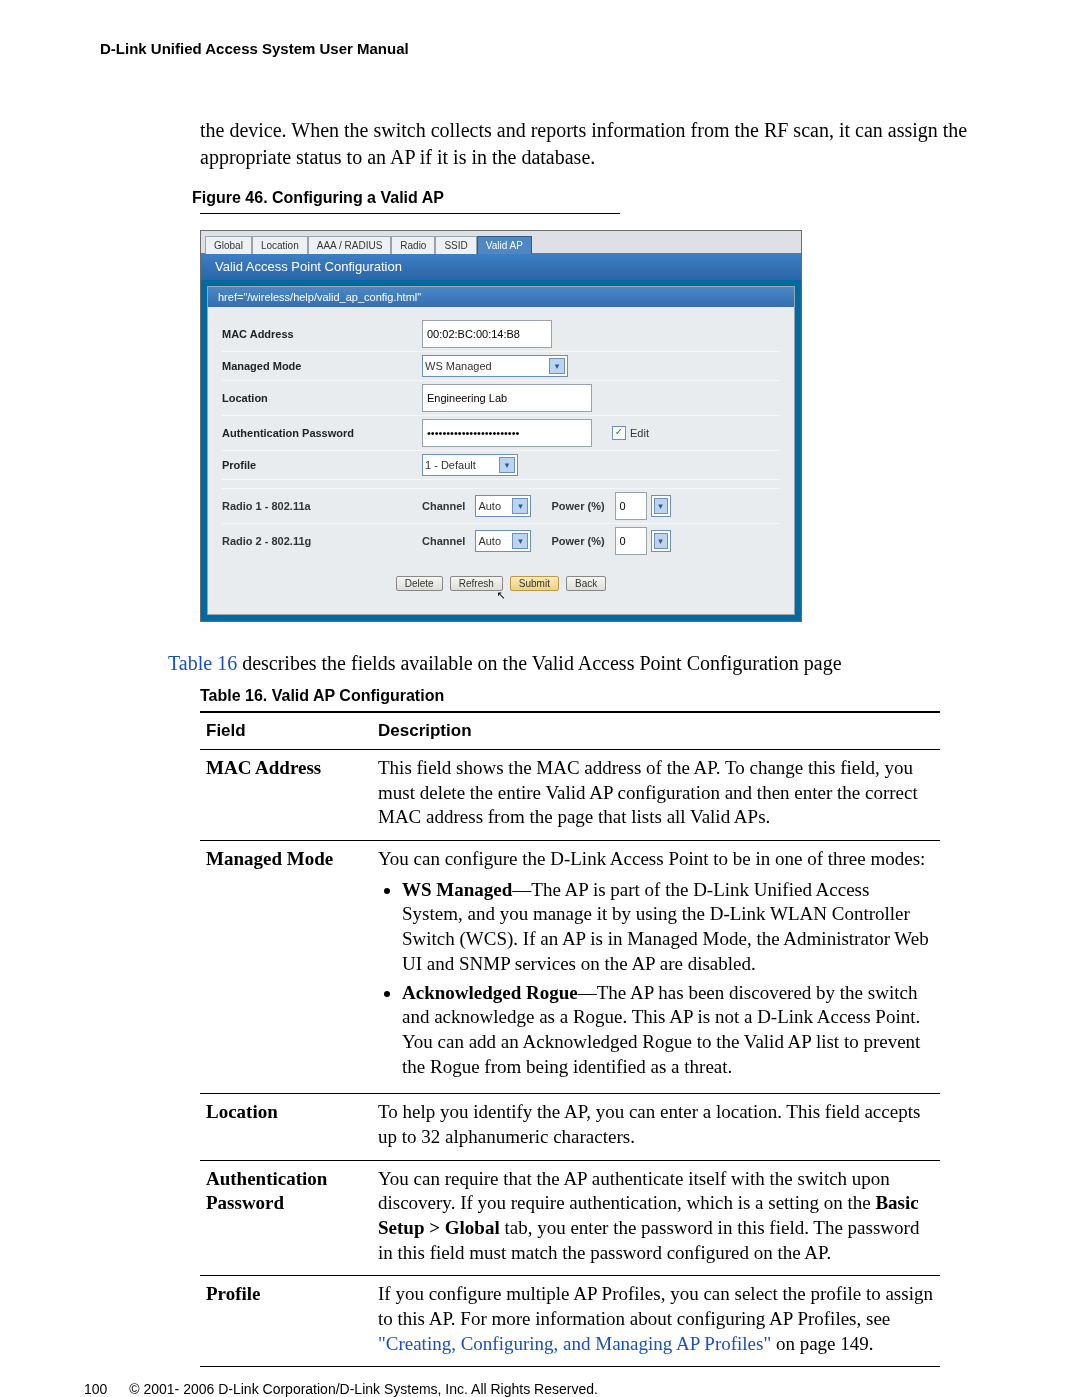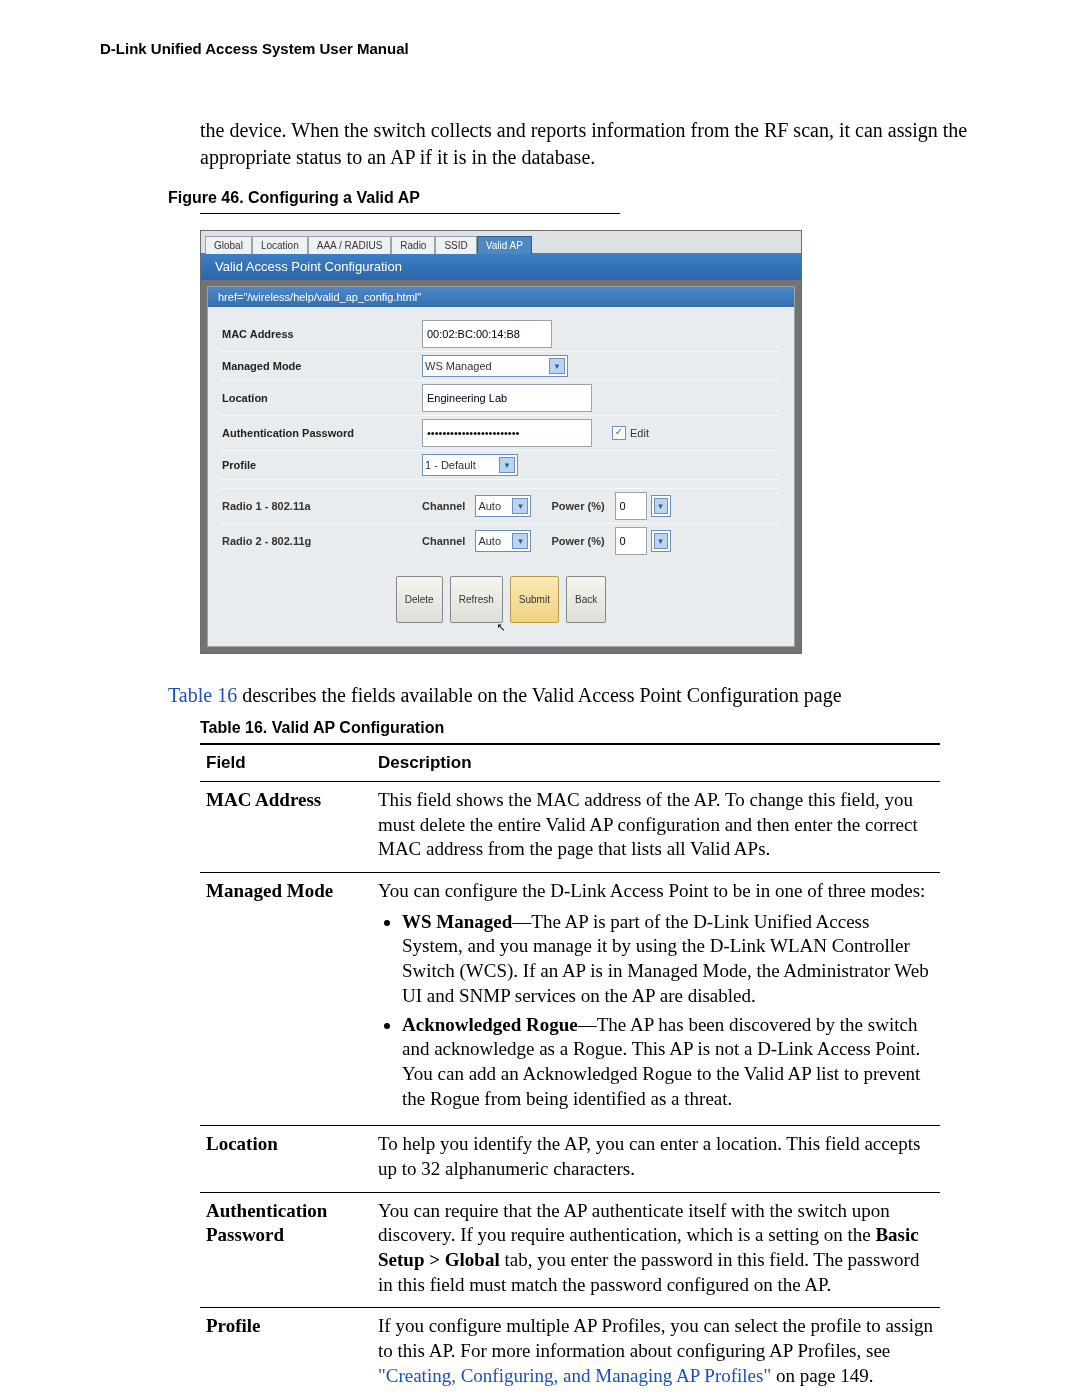--- a/index.html
+++ b/index.html
@@ -24,37 +24,37 @@
   }
   .body-text {
     font-size: 20px;
     line-height: 1.35;
     margin: 0 0 18px 100px;
   }
   .fig-caption {
     font-family: Arial, Helvetica, sans-serif;
     font-weight: bold;
     font-size: 16px;
-    margin: 0 0 6px 68px;
+    margin: 0 0 6px 92px;
   }
   .fig-rule {
     border: none;
     border-top: 1px solid #000;
     margin: 0 0 10px 100px;
     width: 420px;
   }
   
   .screenshot {
     margin: 16px 0 30px 100px;
     width: 600px;
     border: 1px solid #6b6b6b;
     font-family: Tahoma, Arial, sans-serif;
     font-size: 11px;
     color: #333;
-    background: #737373;
+    background: #0369a1;
   }
   .tabs {
     display: flex;
     align-items: flex-end;
     padding: 4px 4px 0 4px;
     background: #dde1e5;
     gap: 0;
   }
   .tab {
     padding: 3px 8px;
@@ -152,21 +152,21 @@
     border-top: 1px solid #f4f6f8;
   }
   .radio-row .lbl2 { width: 200px; font-weight: bold; }
   .radio-row .col { font-weight: bold; margin-right: 10px; }
   .btn-bar {
     text-align: center;
     padding: 8px 0 12px;
   }
   .btn {
     font-size: 10px;
-    padding: 17px 8px;
+    padding: 1px 8px;
     border: 1px solid #888;
     background: linear-gradient(#f6f6f2, #ddded5);
     border-radius: 2px;
     margin: 0 2px;
     display: inline-block;
     text-align: right;
   }
   .btn.selected {
     background: linear-gradient(#f9e9b8, #f0d280);
     border-color: #b89a48;

